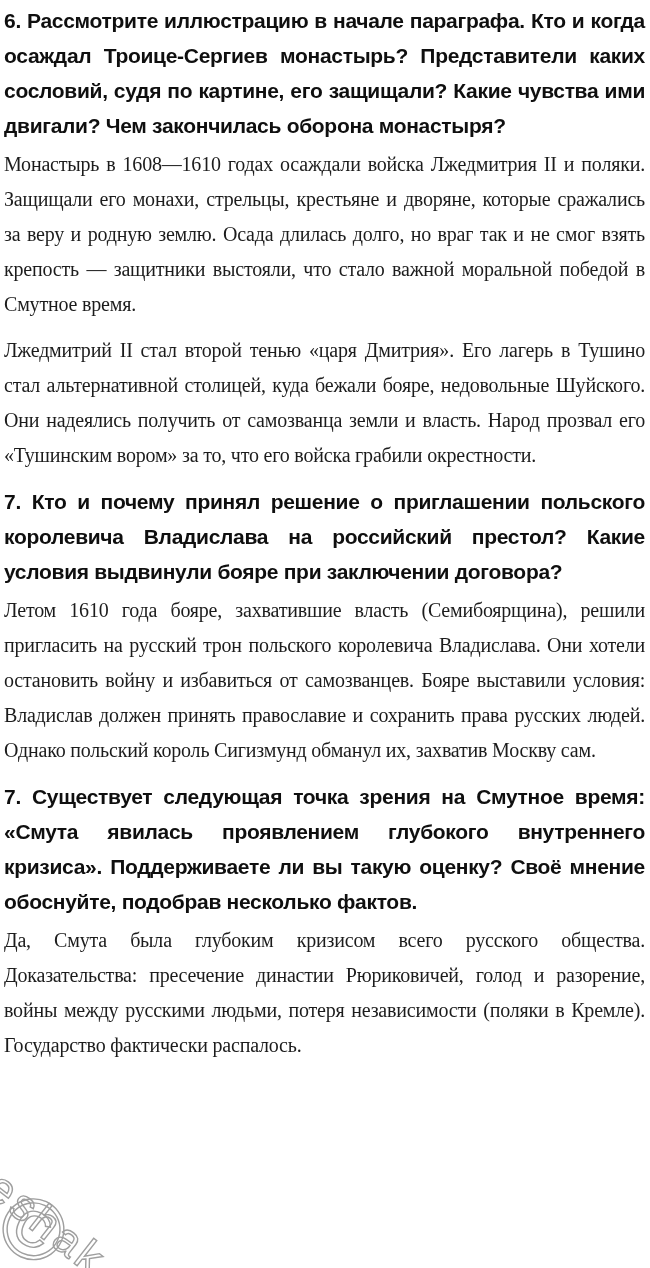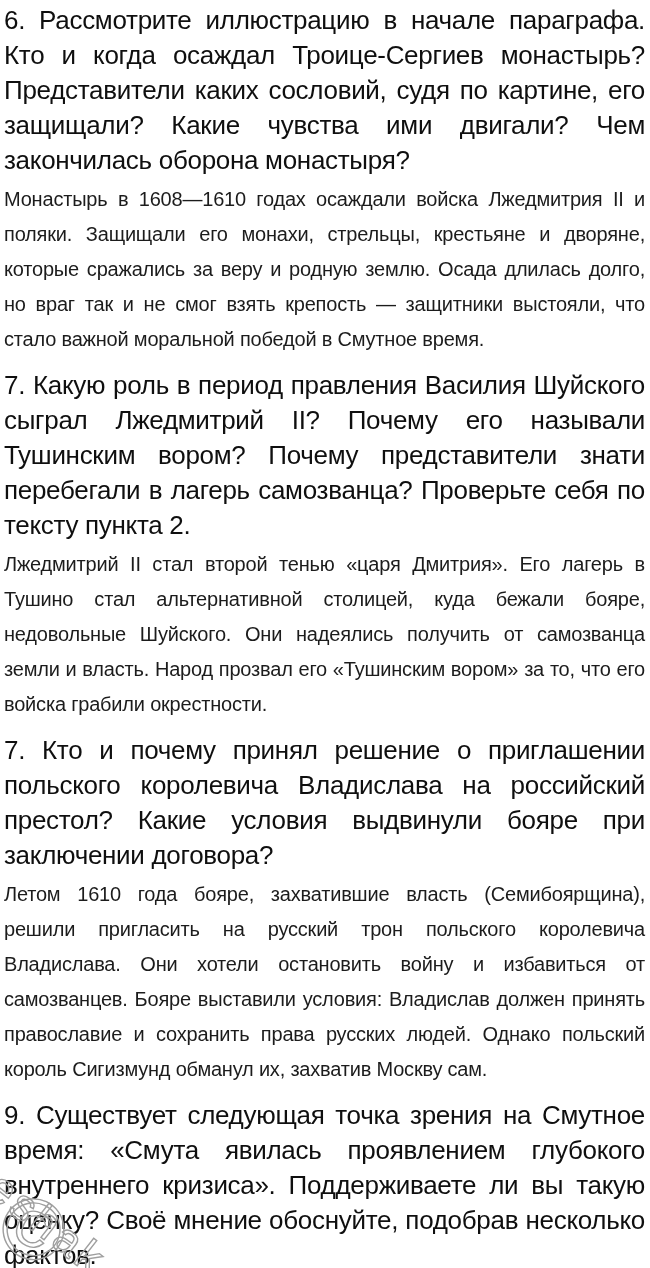--- a/index.html
+++ b/index.html
@@ -12,36 +12,37 @@
     height: 1268px;
     overflow: hidden;
     position: relative;
     font-family: "Liberation Sans", "DejaVu Sans", sans-serif;
   }
   .content {
     padding: 3px 5px 0 4px;
   }
   .qa-block { margin: 0; }
   .question {
-    font-weight: 400;
-    font-size: 26px;
+    font-weight: 700;
+    font-size: 21px;
     line-height: 35px;
     text-align: justify;
     color: #0f0f0f;
     letter-spacing: -0.3px;
     margin: 0 0 4px 0;
   }
   .answer {
     font-weight: 400;
     font-size: 20px;
     line-height: 35px;
     text-align: justify;
     color: #1c1c1c;
     letter-spacing: -0.2px;
     margin: 0 0 11px 0;
+    font-family: Liberation Serif, serif;
   }
   .watermark {
     position: absolute;
     left: 0;
     top: 1142px;
     width: 220px;
     height: 126px;
     pointer-events: none;
     z-index: 5;
   }
@@ -74,31 +75,30 @@
 <body>
 
 <div class="content">
 
   <section class="qa-block">
     <h2 class="question">6. Рассмотрите иллюстрацию в начале параграфа. Кто и когда осаждал Троице-Сергиев монастырь? Представители каких сословий, судя по картине, его защищали? Какие чувства ими двигали? Чем закончилась оборона монастыря?</h2>
     <p class="answer">Монастырь в 1608—1610 годах осаждали войска Лжедмитрия II и поляки. Защищали его монахи, стрельцы, крестьяне и дворяне, которые сражались за веру и родную землю. Осада длилась долго, но враг так и не смог взять крепость — защитники выстояли, что стало важной моральной победой в Смутное время.</p>
   </section>
 
   <section class="qa-block">
-    <h2 class="question">7. Какую роль в период правления Василия Шуйского сыграл Лжедмитрий II? Почему его называли Тушинским вором? Почему представители знати перебегали в лагерь самозванца? Проверьте себя по тексту пункта 2.</h2>
     <p class="answer">Лжедмитрий II стал второй тенью «царя Дмитрия». Его лагерь в Тушино стал альтернативной столицей, куда бежали бояре, недовольные Шуйского. Они надеялись получить от самозванца земли и власть. Народ прозвал его «Тушинским вором» за то, что его войска грабили окрестности.</p>
   </section>
 
   <section class="qa-block">
     <h2 class="question">7. Кто и почему принял решение о приглашении польского королевича Владислава на российский престол? Какие условия выдвинули бояре при заключении договора?</h2>
     <p class="answer">Летом 1610 года бояре, захватившие власть (Семибоярщина), решили пригласить на русский трон польского королевича Владислава. Они хотели остановить войну и избавиться от самозванцев. Бояре выставили условия: Владислав должен принять православие и сохранить права русских людей. Однако польский король Сигизмунд обманул их, захватив Москву сам.</p>
   </section>
 
   <section class="qa-block">
-    <h2 class="question">9. Существует следующая точка зрения на Смутное время: «Смута явилась проявлением глубокого внутреннего кризиса». Поддерживаете ли вы такую оценку? Своё мнение обоснуйте, подобрав несколько фактов.</h2>
+    <h2 class="question">7. Существует следующая точка зрения на Смутное время: «Смута явилась проявлением глубокого внутреннего кризиса». Поддерживаете ли вы такую оценку? Своё мнение обоснуйте, подобрав несколько фактов.</h2>
     <p class="answer">Да, Смута была глубоким кризисом всего русского общества. Доказательства: пресечение династии Рюриковичей, голод и разорение, войны между русскими людьми, потеря независимости (поляки в Кремле). Государство фактически распалось.</p>
   </section>
 
 </div>
 
 <div class="watermark" aria-hidden="true">
   <span class="wm-text">reshak.ru</span>
   <span class="wm-copy">©</span>
 </div>
 

